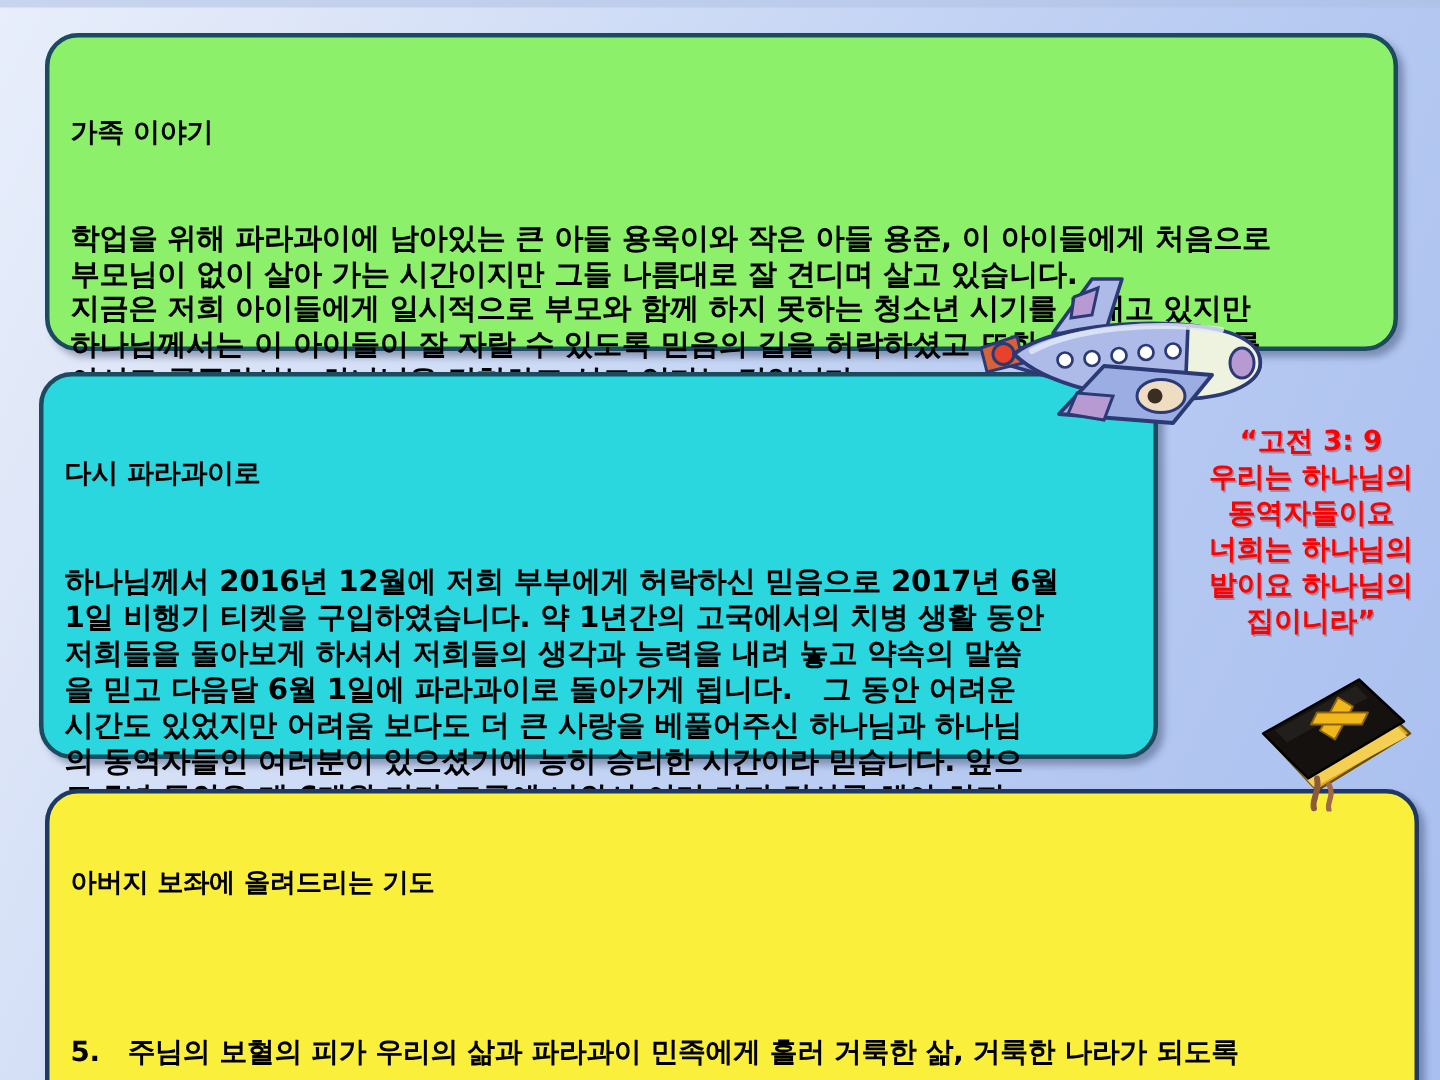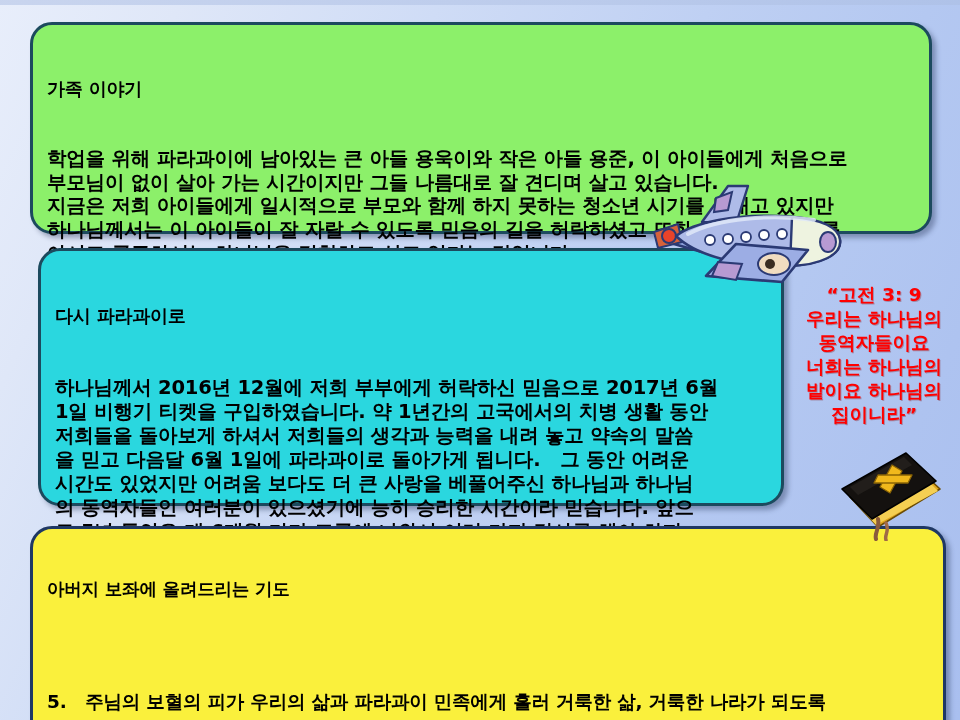--- a/index.html
+++ b/index.html
@@ -55,21 +55,21 @@
     left: 30px;  top: 22px;
     width: 902px; height: 212px;
     background: #8cf06a;
     border-color: #1c4a5e;
     font-size: 19.5px;
   }
   #panel-family .title { font-size: 18px; }
 
   
   #panel-paraguay {
-    left: 38px;  top: 248px;
+    left: 26px;  top: 248px;
     width: 746px; height: 258px;
     background: #2ad7df;
     border-color: #1c4a5e;
     font-size: 19.5px;
     line-height: 1.235;
   }
   #panel-paraguay .title { font-size: 18px; }
 
   
   #panel-prayer {

